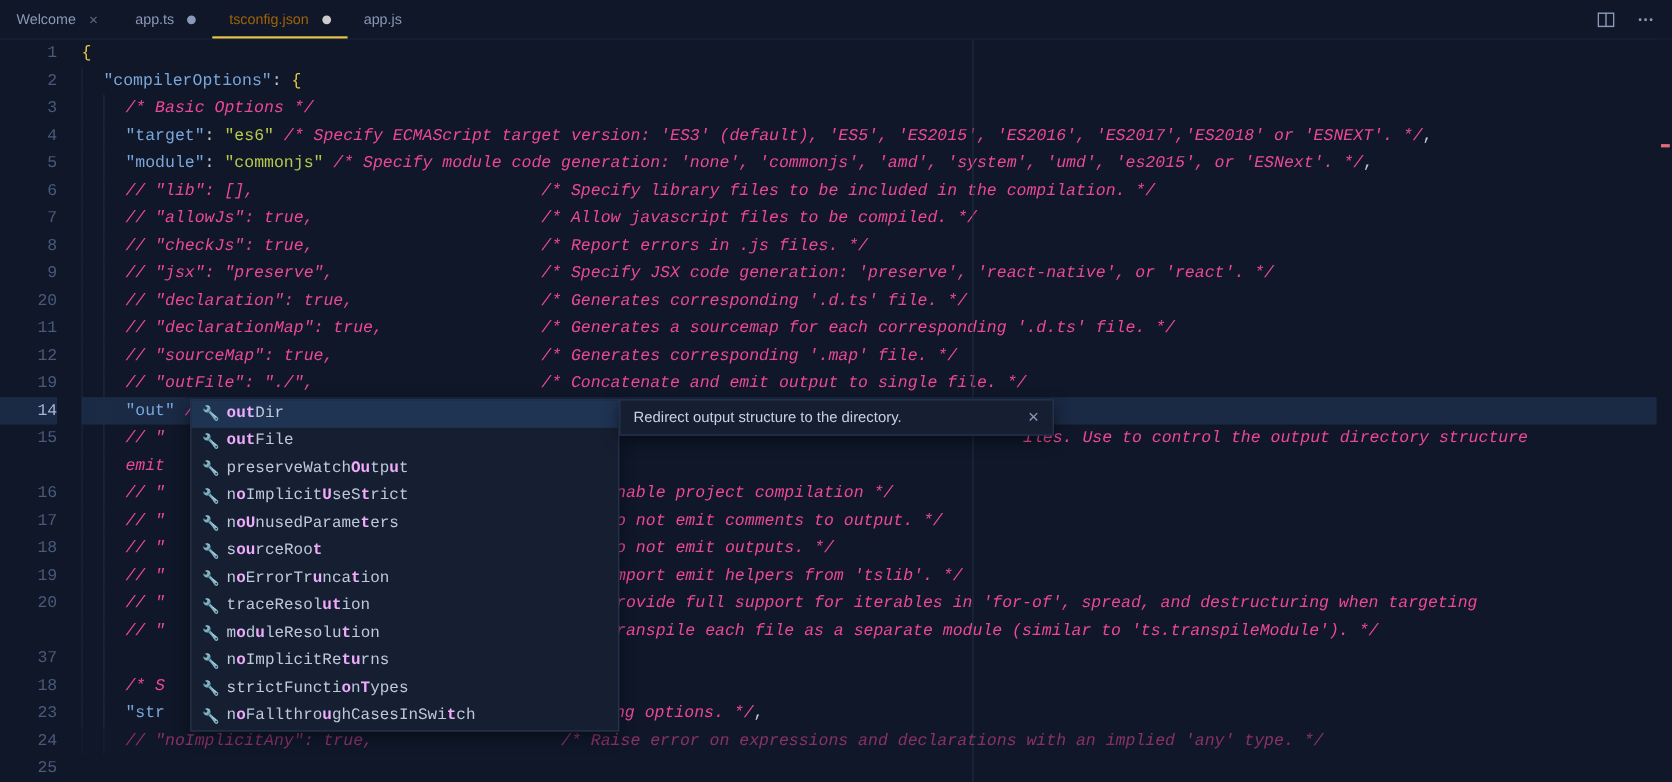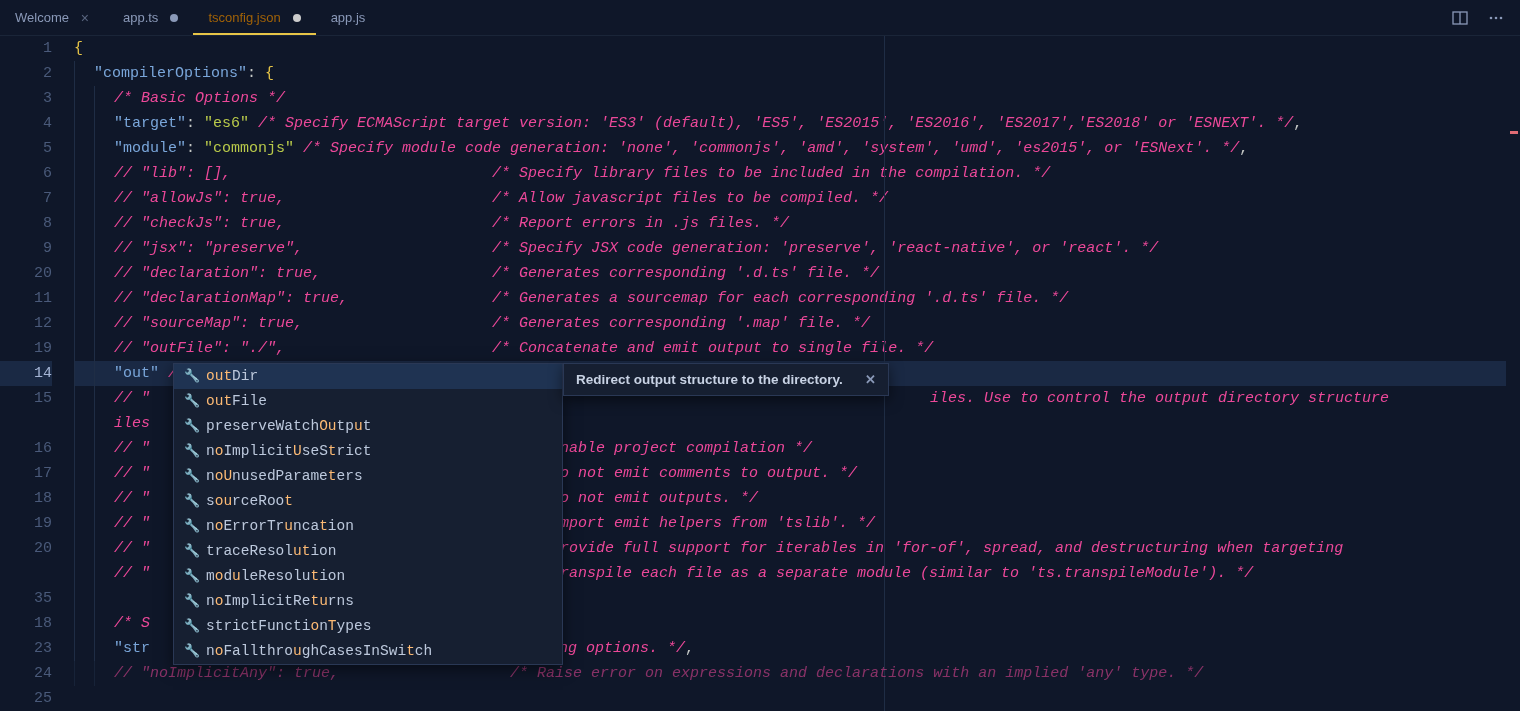--- a/index.html
+++ b/index.html
@@ -142,37 +142,36 @@
   color: #bcc8dc;
   cursor: pointer;
   line-height: 19px;
 }
 .ac-item.selected { background: #1f3352; }
 .ac-icon {
   color: #8a99b8;
   font-size: 13px;
   width: 14px;
 }
-.ac-text b { color: #fdba74; font-weight: normal; }
+.ac-text b { color: #f0abfc; font-weight: bold; }
 .ac-detail {
   position: absolute;
   top: 363px;
   left: 563px;
-  width: 326px;
+  width: 395px;
   background: #161f31;
   border: 1px solid #2a3855;
   box-shadow: 0 4px 14px rgba(0,0,0,0.5);
   z-index: 10;
   padding: 8px 12px;
   color: #c8d2e4;
   font-family: -apple-system, 'Segoe UI', sans-serif;
   font-size: 13.5px;
   display: flex;
   justify-content: space-between;
-  font-weight: bold;
 }
 .ac-detail-close {
   color: #8a99b8;
   cursor: pointer;
   font-size: 13px;
 }
 .minimap {
   position: absolute;
   top: 36px;
   right: 0;
@@ -244,21 +243,21 @@
       <div class="line">19</div>
       <div class="line highlight">14</div>
       <div class="line">15</div>
       <div class="line">&nbsp;</div>
       <div class="line">16</div>
       <div class="line">17</div>
       <div class="line">18</div>
       <div class="line">19</div>
       <div class="line">20</div>
       <div class="line">&nbsp;</div>
-      <div class="line">35</div>
+      <div class="line">37</div>
       <div class="line">18</div>
       <div class="line">23</div>
       <div class="line">24</div>
       <div class="line">25</div>
     </div>
   <div class="code">
     <div class="ruler"></div>
     <div class="line"><span class="tok-brace">{</span></div>
     <div class="line"><span class="indent"></span><span class="tok-key">"compilerOptions"</span><span class="tok-punct">: </span><span class="tok-brace">{</span></div>
     <div class="line"><span class="indent"></span><span class="indent"></span><span class="tok-comment">/* Basic Options */</span></div>
@@ -267,21 +266,21 @@
     <div class="line"><span class="indent"></span><span class="indent"></span><span class="tok-comment">// "lib": [],                             /* Specify library files to be included in the compilation. */</span></div>
     <div class="line"><span class="indent"></span><span class="indent"></span><span class="tok-comment">// "allowJs": true,                       /* Allow javascript files to be compiled. */</span></div>
     <div class="line"><span class="indent"></span><span class="indent"></span><span class="tok-comment">// "checkJs": true,                       /* Report errors in .js files. */</span></div>
     <div class="line"><span class="indent"></span><span class="indent"></span><span class="tok-comment">// "jsx": "preserve",                     /* Specify JSX code generation: 'preserve', 'react-native', or 'react'. */</span></div>
     <div class="line"><span class="indent"></span><span class="indent"></span><span class="tok-comment">// "declaration": true,                   /* Generates corresponding '.d.ts' file. */</span></div>
     <div class="line"><span class="indent"></span><span class="indent"></span><span class="tok-comment">// "declarationMap": true,                /* Generates a sourcemap for each corresponding '.d.ts' file. */</span></div>
     <div class="line"><span class="indent"></span><span class="indent"></span><span class="tok-comment">// "sourceMap": true,                     /* Generates corresponding '.map' file. */</span></div>
     <div class="line"><span class="indent"></span><span class="indent"></span><span class="tok-comment">// "outFile": "./",                       /* Concatenate and emit output to single file. */</span></div>
     <div class="line highlight"><span class="indent"></span><span class="indent"></span><span class="tok-key">"out"</span><span class="tok-comment"> /* Redirect output structure to the directory. */</span><span class="err-mark">,</span></div>
     <div class="line"><span class="indent"></span><span class="indent"></span><span class="tok-comment">// "</span><span style="display:inline-block;width:780px"></span><span class="tok-comment">iles. Use to control the output directory structure</span></div>
-    <div class="line"><span class="indent"></span><span class="indent"></span><span class="tok-comment">iles </span></div>
+    <div class="line"><span class="indent"></span><span class="indent"></span><span class="tok-comment">emit </span></div>
     <div class="line"><span class="indent"></span><span class="indent"></span><span class="tok-comment">// "</span><span style="display:inline-block;width:383px"></span><span class="tok-comment">* Enable project compilation */</span></div>
     <div class="line"><span class="indent"></span><span class="indent"></span><span class="tok-comment">// "</span><span style="display:inline-block;width:383px"></span><span class="tok-comment">* Do not emit comments to output. */</span></div>
     <div class="line"><span class="indent"></span><span class="indent"></span><span class="tok-comment">// "</span><span style="display:inline-block;width:383px"></span><span class="tok-comment">* Do not emit outputs. */</span></div>
     <div class="line"><span class="indent"></span><span class="indent"></span><span class="tok-comment">// "</span><span style="display:inline-block;width:383px"></span><span class="tok-comment">* Import emit helpers from 'tslib'. */</span></div>
     <div class="line"><span class="indent"></span><span class="indent"></span><span class="tok-comment">// "</span><span style="display:inline-block;width:383px"></span><span class="tok-comment">* Provide full support for iterables in 'for-of', spread, and destructuring when targeting</span></div>
     <div class="line"><span class="indent"></span><span class="indent"></span><span class="tok-comment">// "</span><span style="display:inline-block;width:383px"></span><span class="tok-comment">* Transpile each file as a separate module (similar to 'ts.transpileModule'). */</span></div>
     <div class="line"><span class="indent"></span><span class="indent"></span></div>
     <div class="line"><span class="indent"></span><span class="indent"></span><span class="tok-comment">/* S</span></div>
     <div class="line"><span class="indent"></span><span class="indent"></span><span class="tok-key">"str</span><span style="display:inline-block;width:373px"></span><span class="tok-comment">ecking options. */</span><span class="tok-punct">,</span></div>
     <div class="line" style="opacity:.55"><span class="indent"></span><span class="indent"></span><span class="tok-comment">// "noImplicitAny": true,                   /* Raise error on expressions and declarations with an implied 'any' type. */</span></div>

